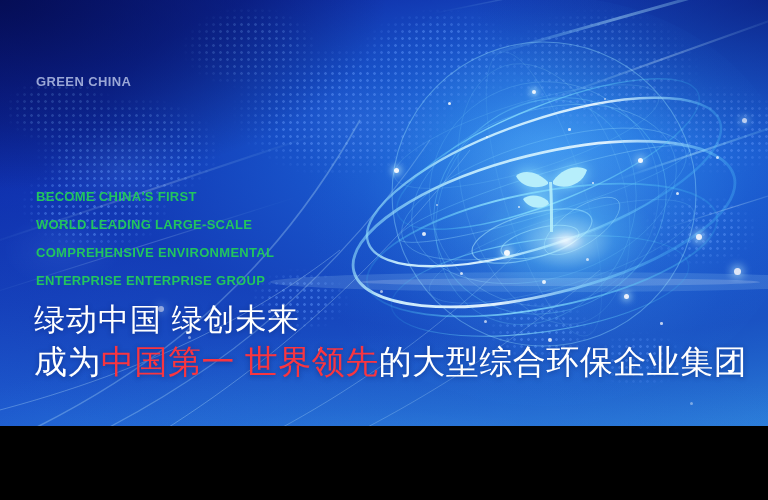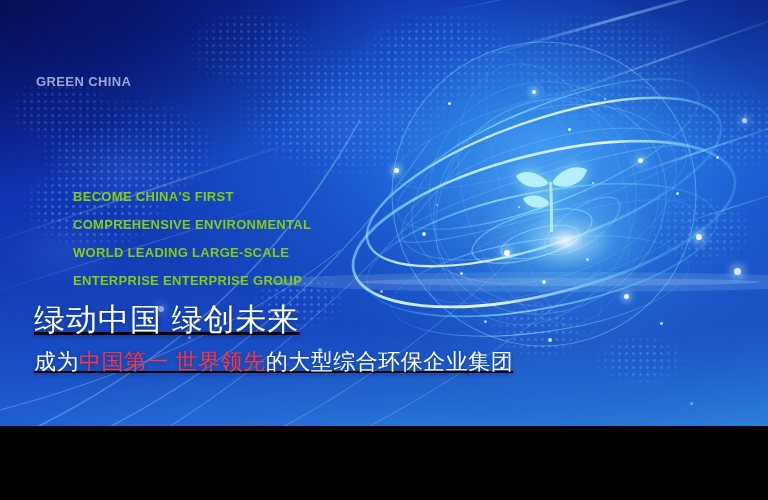--- a/index.html
+++ b/index.html
@@ -168,41 +168,39 @@
   .eng-mid {
     position: absolute;
     left: 36px;
     top: 183px;
     line-height: 28px;
     letter-spacing: 0.3px;
   }
   .eng-mid .ln {
     font-size: 13px;
     font-weight: bold;
-    color: #84cc16;
+    color: #22c55e;
     white-space: nowrap;
-    margin-left: 37px;
   }
 
   .cn-block {
     position: absolute;
     left: 34px;
     bottom: 42px;
-    text-decoration: underline;
   }
   .cn-line1 {
     font-size: 31px;
     color: #ffffff;
     letter-spacing: 1px;
     line-height: 40px;
     white-space: nowrap;
     text-shadow: 0 1px 5px rgba(0,24,90,0.45);
   }
   .cn-line2 {
-    font-size: 22px;
+    font-size: 33px;
     color: #ffffff;
     letter-spacing: 0.5px;
     line-height: 44px;
     white-space: nowrap;
     text-shadow: 0 1px 5px rgba(0,24,90,0.45);
   }
   .cn-red { color: #f93540; }
 </style>
 </head>
 <body>
@@ -377,22 +375,22 @@
     <span class="pt" style="left:228px; top:462px; width:2px; height:2px; opacity:.35;"></span>
     <span class="pt" style="left:158px; top:306px; width:6px; height:6px; opacity:.55; box-shadow:0 0 8px 2px rgba(190,240,255,.5);"></span>
   </div>
 
   <div class="eng-top">
     <div class="ln">GREEN CHINA</div>
   </div>
 
   <div class="eng-mid">
     <div class="ln">BECOME CHINA'S FIRST</div>
+    <div class="ln">WORLD LEADING LARGE-SCALE</div>
     <div class="ln">COMPREHENSIVE ENVIRONMENTAL</div>
-    <div class="ln">WORLD LEADING LARGE-SCALE</div>
     <div class="ln">ENTERPRISE ENTERPRISE GROUP</div>
   </div>
 
   <div class="cn-block">
     <div class="cn-line1">绿动中国 绿创未来</div>
     <div class="cn-line2">
       <span>成为</span><span class="cn-red">中国第一 世界领先</span><span>的大型综合环保企业集团</span>
     </div>
   </div>
 

